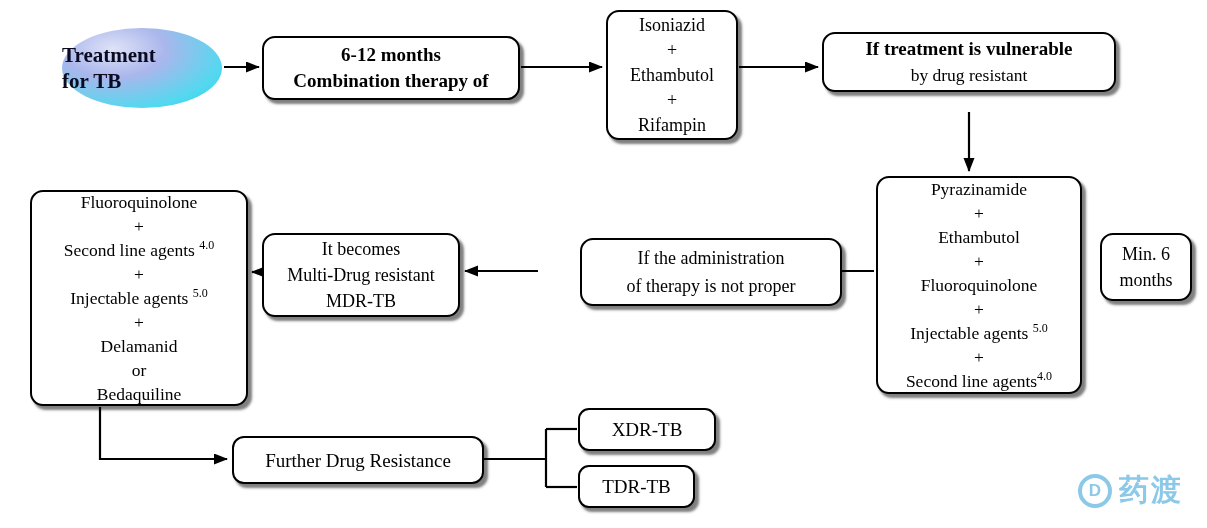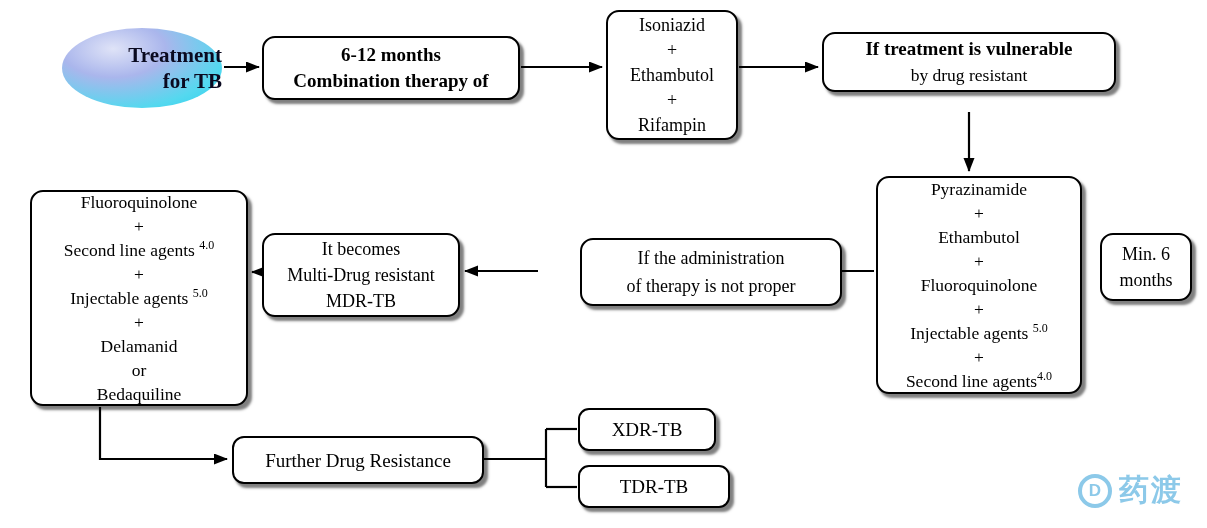--- a/index.html
+++ b/index.html
@@ -14,37 +14,37 @@
     position:absolute; background:#fff; border:2px solid #000; border-radius:13px;
     box-shadow:3.5px 4px 2.5px rgba(0,0,0,.5);
     display:flex; flex-direction:column; align-items:center; justify-content:center;
     text-align:center; font-size:18px; line-height:25px;
   }
   .node sup { font-size:12px; line-height:0; vertical-align:super;margin-top:36px; }
 
   .ellipse {
     position:absolute; left:62px; top:28px; width:160px; height:80px; border-radius:50%;
     background:radial-gradient(ellipse at 32% 26%, #dfe3f7 0%, #aab6ec 34%, #55d8ef 72%, #29d2ee 100%);
-    display:flex; flex-direction:column; align-items:flex-end; justify-content:center;
+    display:flex; flex-direction:column; align-items:flex-start; justify-content:center;
     text-align:center; font-weight:bold; font-size:21px; line-height:26px; color:#0a0a20;
   }
 
   .n-combination { left:262px; top:36px; width:258px; height:64px; font-weight:bold; font-size:19px; line-height:26px; }
   .n-firstline   { left:606px; top:10px; width:132px; height:130px; line-height:25px; }
   .n-vulnerable  { left:822px; top:32px; width:294px; height:60px; line-height:27px; }
   .n-vulnerable .b1 { font-weight:bold; font-size:19px; }
   .n-vulnerable .b2 { font-size:17.5px; }
   .n-regimen2    { left:876px; top:176px; width:206px; height:218px; font-size:17.5px; line-height:24px; }
   .n-min6        { left:1100px; top:233px; width:92px; height:68px; line-height:26px; }
   .n-improper    { left:540px; top:238px; width:262px; height:68px; line-height:28px;margin-left:40px; }
   .n-mdr         { left:262px; top:233px; width:198px; height:84px; line-height:26px; }
   .n-mdrreg      { left:30px; top:190px; width:218px; height:216px; font-size:17.5px; line-height:24px; }
   .n-further     { left:232px; top:436px; width:252px; height:48px; font-size:19px; border-radius:12px;text-align:right; }
   .n-xdr         { left:578px; top:408px; width:138px; height:43px; font-size:19px; border-radius:11px; }
-  .n-tdr         { left:578px; top:465px; width:152px; height:43px; font-size:19px; border-radius:11px; }
+  .n-tdr         { left:578px; top:465px; width:117px; height:43px; font-size:19px; border-radius:11px; }
 
   .watermark { position:absolute; left:1078px; top:470px; display:flex; align-items:center; gap:7px;
                font-family:"Liberation Sans", sans-serif; color:#8cc9e9; }
   .wm-ring { width:34px; height:34px; border:4px solid #8cc9e9; border-radius:50%;
              display:flex; align-items:center; justify-content:center;
              font-weight:bold; font-size:17px; color:#8cc9e9; }
   .wm-text { font-size:30px; font-weight:600; letter-spacing:2px; }
 </style>
 </head>
 <body>

